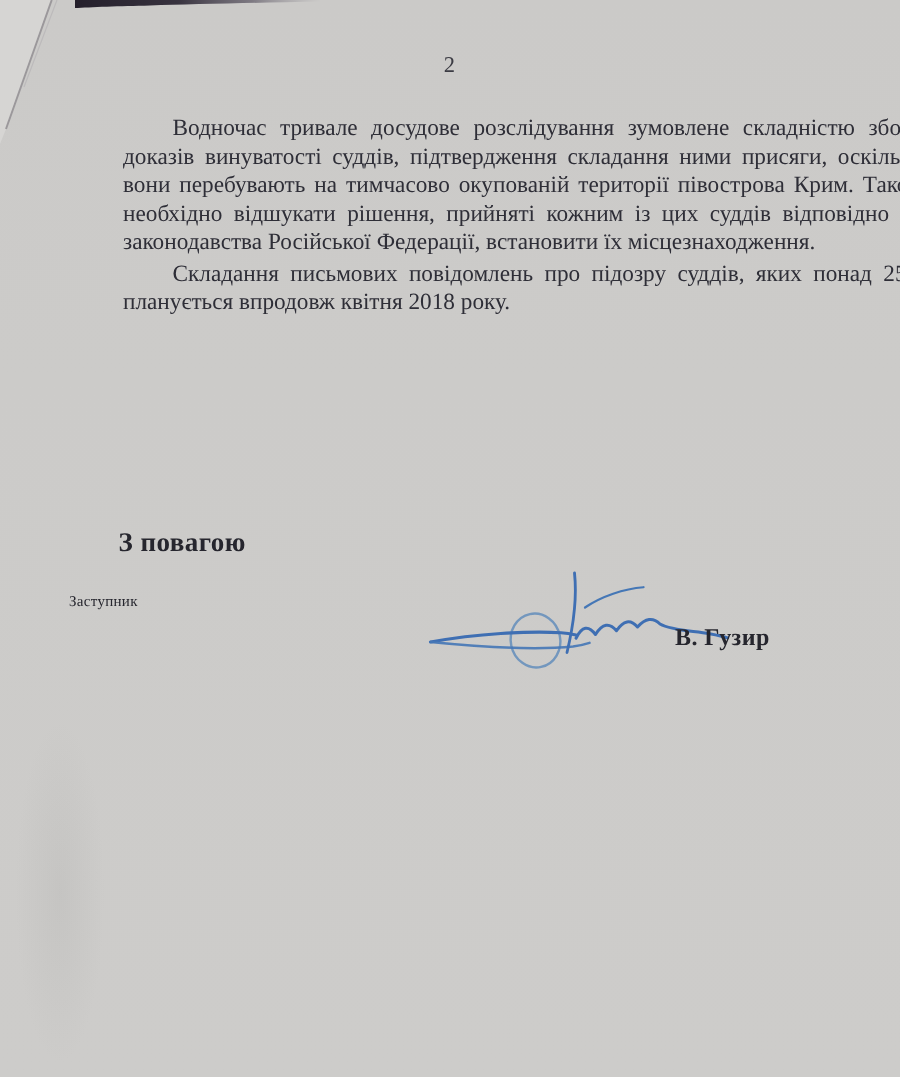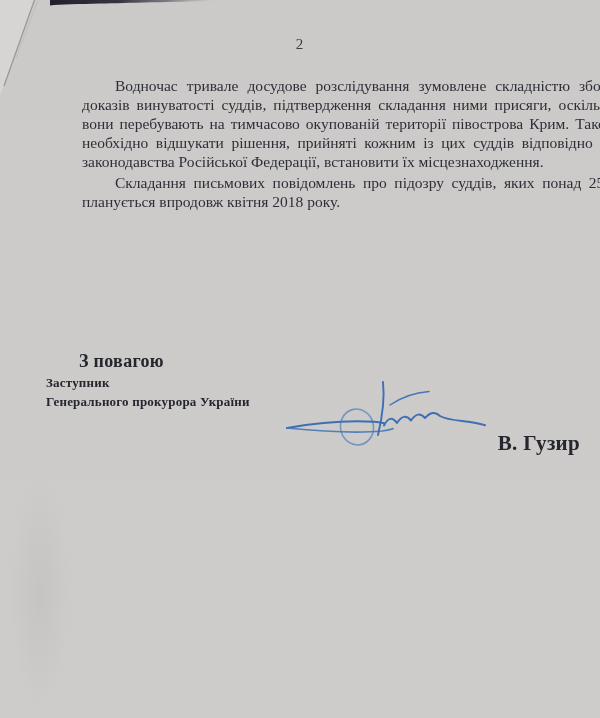--- a/index.html
+++ b/index.html
@@ -31,29 +31,29 @@
     text-align:justify;
     margin-left:36px;
   }
   .body-text p{margin:0 0 2px 0;text-indent:33px;}
   .closing{
     position:absolute;left:46px;top:351px;width:300px;
     font-size:18px;font-weight:700;color:var(--ink-bold);
     text-indent:33px;letter-spacing:.3px;
   }
   .sig-title{
-    position:absolute;left:46px;top:374px;width:340px;
-    font-size:13px;line-height:18.5px;font-weight:700;color:var(--ink-bold);
+    position:absolute;left:46px;top:393px;width:340px;
+    font-size:10px;line-height:18.5px;font-weight:400;color:var(--ink-bold);
     letter-spacing:.2px;
   }
   .signature-svg{position:absolute;left:280px;top:376px;width:212px;height:74px;}
   .sig-name{
-    position:absolute;left:450px;top:431px;width:130px;
-    font-size:21px;font-weight:700;color:var(--ink-bold);
-    text-align:right;letter-spacing:.3px;
+    position:absolute;left:450px;top:417px;width:130px;
+    font-size:16px;font-weight:700;color:var(--ink-bold);
+    text-align:left;letter-spacing:.3px;
   }
   .smudge{
     position:absolute;left:10px;top:480px;width:60px;height:230px;
     background:radial-gradient(ellipse at 50% 50%, rgba(150,150,148,0.14), rgba(150,150,148,0) 70%);
   }
 </style>
 </head>
 <body>
 
 <div class="page">
@@ -80,21 +80,20 @@
 
   <div class="body-text">
     <p>Водночас тривале досудове розслідування зумовлене складністю збору доказів винуватості суддів, підтвердження складання ними присяги, оскільки вони перебувають на тимчасово окупованій території півострова Крим. Також необхідно відшукати рішення, прийняті кожним із цих суддів відповідно до законодавства Російської Федерації, встановити їх місцезнаходження.</p>
     <p>Складання письмових повідомлень про підозру суддів, яких понад 250, планується впродовж квітня 2018 року.</p>
   </div>
 
   <div class="closing">З повагою</div>
 
   <div class="sig-title">
     <div>Заступник</div>
-    <div>Генерального прокурора України</div>
   </div>
 
   <svg class="signature-svg" viewBox="0 0 212 74" xmlns="http://www.w3.org/2000/svg" aria-hidden="true">
     <g fill="none" stroke-linecap="round" stroke-linejoin="round">
 
       <ellipse cx="77" cy="51" rx="16.5" ry="18" transform="rotate(-12 77 51)" stroke="#6e94bd" stroke-width="1.6" opacity="0.95"></ellipse>
 
       <path d="M7,52 C38,46.5 72,44.5 94,45.8 C98,46 101,46.6 104,47.3" stroke="#3f6fb3" stroke-width="2.1"></path>
       <path d="M7,52 C42,55.5 80,57.2 102,55 C106,54.5 110,53.6 113,52.6" stroke="#4577b6" stroke-width="1.7" opacity="0.9"></path>
 

